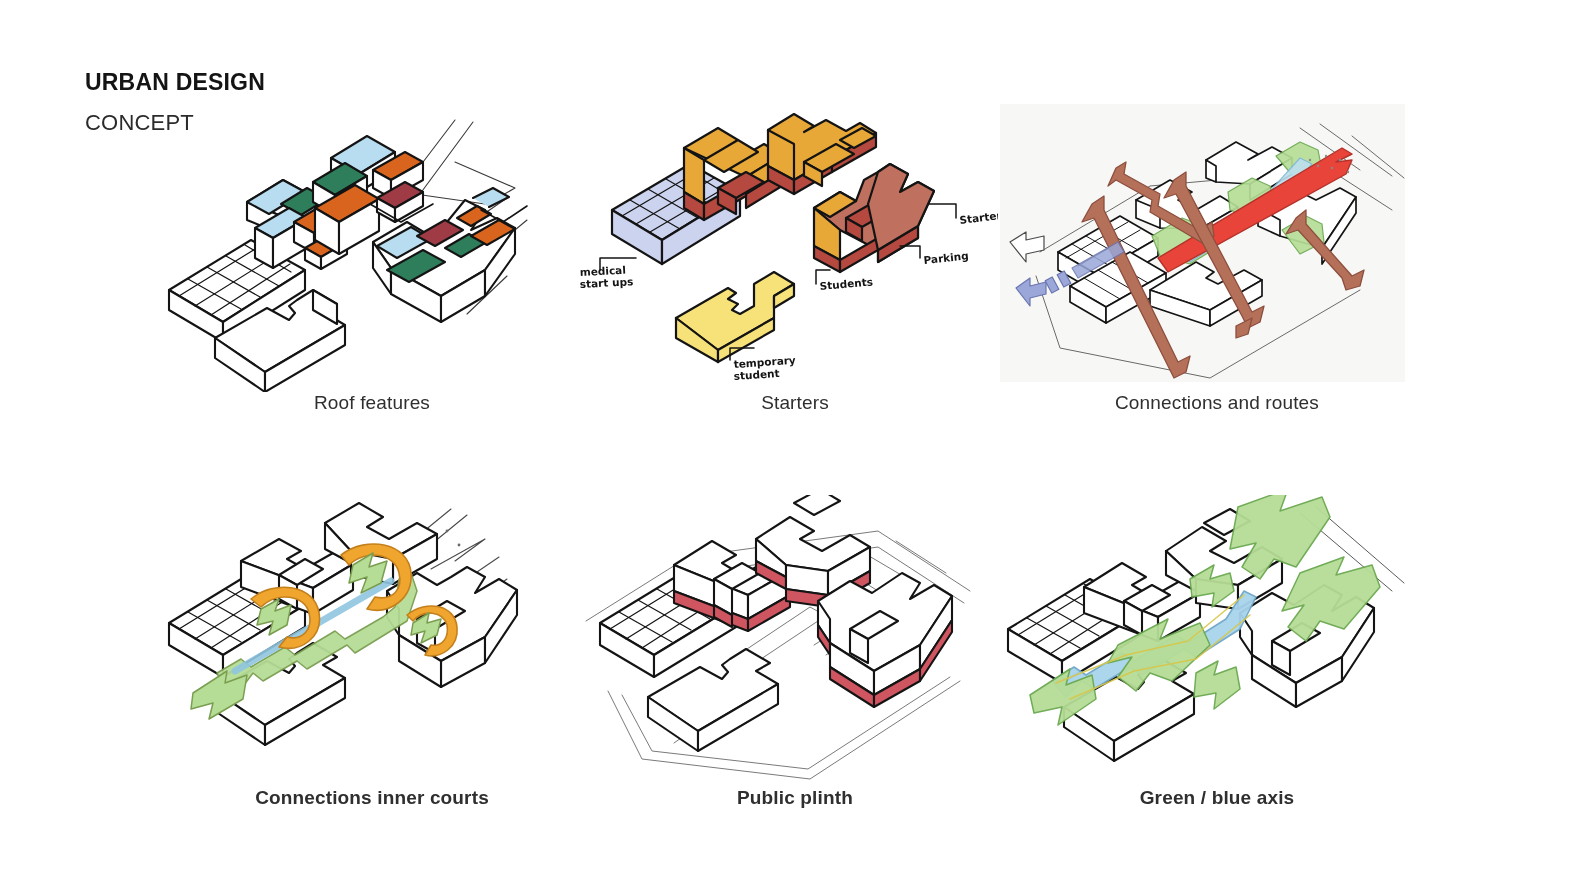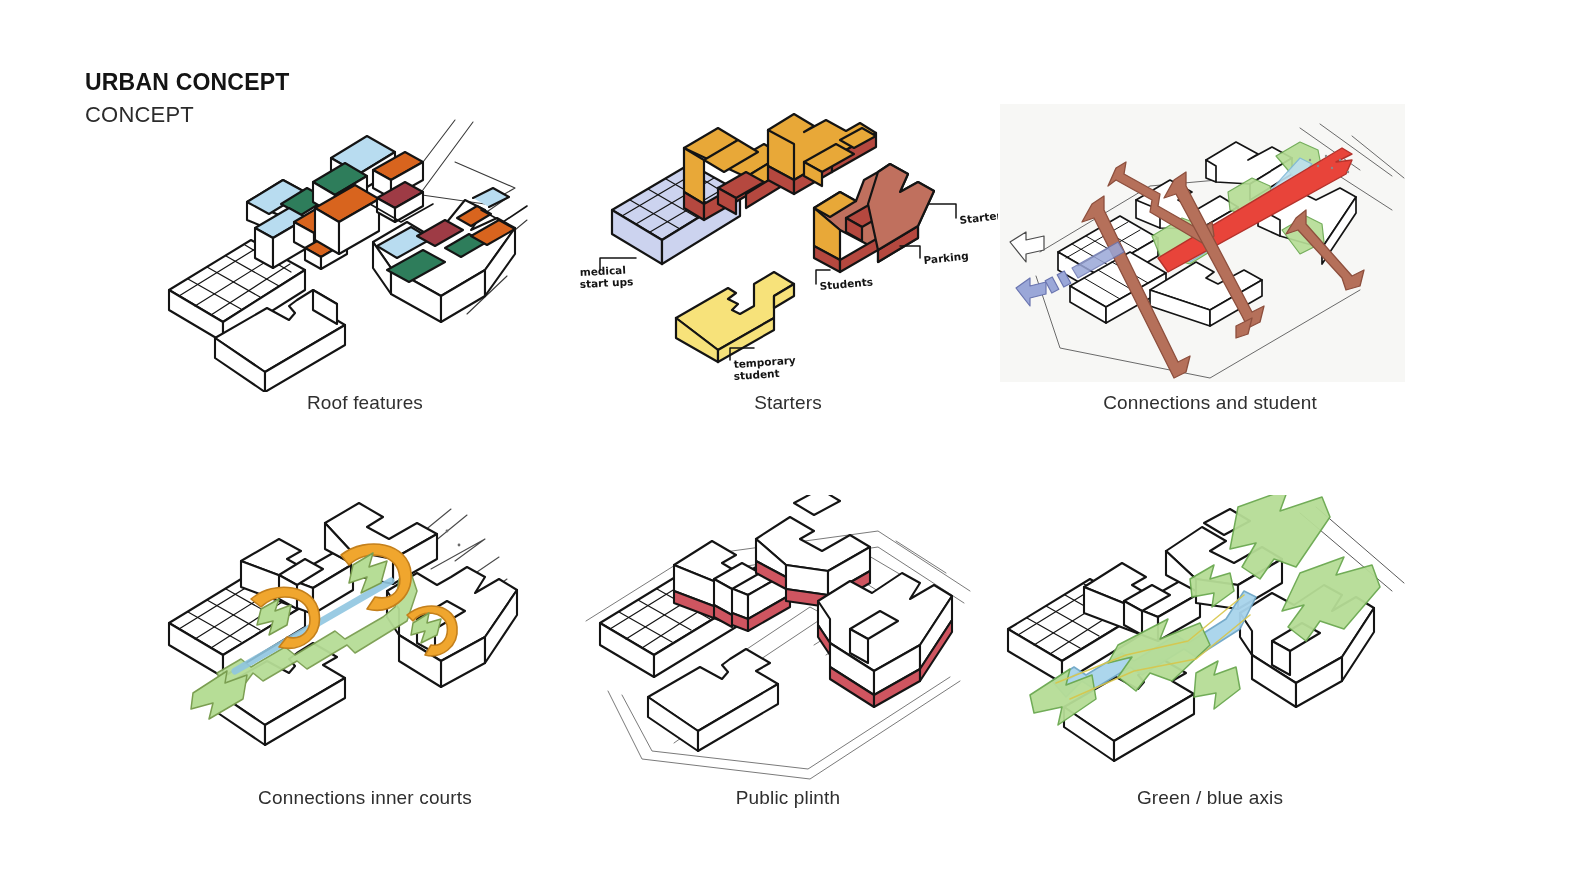--- a/index.html
+++ b/index.html
@@ -10,46 +10,46 @@
     font-family:"Liberation Sans", sans-serif;
     color:#1a1a1a;
     overflow:hidden;
     position:relative;
   }
   .slide{position:relative;width:1582px;height:890px;}
 
   
   .title-block{position:absolute;left:85px;top:70px;line-height:1.06;}
   .title-main{font-size:23px;font-weight:bold;letter-spacing:.2px;color:#141414;}
-  .title-sub{font-size:22px;font-weight:400;letter-spacing:.2px;color:#2b2b2b;margin-top:9px;}
+  .title-sub{font-size:22px;font-weight:400;letter-spacing:.2px;color:#2b2b2b;margin-top:17px;}
 
   
   .grid{position:absolute;left:0;top:100px;width:1582px;}
   .row{position:relative;height:340px;}
-  .row.row2{margin-top:55px;}
+  .row.row2{margin-top:55px;font-weight:bold;}
   .cell{position:absolute;width:420px;height:300px;}
   .c1{left:155px;} .c2{left:578px;} .c3{left:1000px;}
 
   .figure{position:relative;width:420px;height:292px;}
   .figure svg{display:block;width:420px;height:292px;}
 
   .caption{
-    position:absolute;left:0;top:292px;width:420px;
+    position:absolute;left:7px;top:292px;width:420px;
     text-align:center;font-size:19px;color:#2f2f2f;letter-spacing:.15px;
   }
   
   .scanplate{position:absolute;left:0;top:4px;width:405px;height:278px;background:#f7f7f5;}
 </style>
 </head>
 <body>
 
 <div class="slide">
 
   <div class="title-block">
-    <div class="title-main">URBAN CONCEPT</div>
+    <div class="title-main">URBAN DESIGN</div>
     <div class="title-sub">CONCEPT</div>
   </div>
 
   <div class="grid">
 
     <div class="row row1">
 
       <div class="cell c1">
         <div class="figure">
           <svg viewBox="0 0 420 292" xmlns="http://www.w3.org/2000/svg">
@@ -351,21 +351,21 @@
                 <circle cx="310" cy="60" r="1.2"></circle>
                   <circle cx="318" cy="66" r="1.2"></circle>
                 <circle cx="326" cy="56" r="1.2"></circle>
                   <circle cx="332" cy="68" r="1.2"></circle>
                 <circle cx="340" cy="60" r="1.2"></circle>
                   <circle cx="348" cy="72" r="1.2"></circle>
               </g>
             </g>
           </svg>
         </div>
-        <div class="caption">Connections and student</div>
+        <div class="caption">Connections and routes</div>
       </div>
     </div>
 
     <div class="row row2">
 
       <div class="cell c1">
         <div class="figure">
           <svg viewBox="0 0 420 292" xmlns="http://www.w3.org/2000/svg">
             <g fill="none" stroke="#141414" stroke-width="2.1" stroke-linejoin="round" stroke-linecap="round">
 

